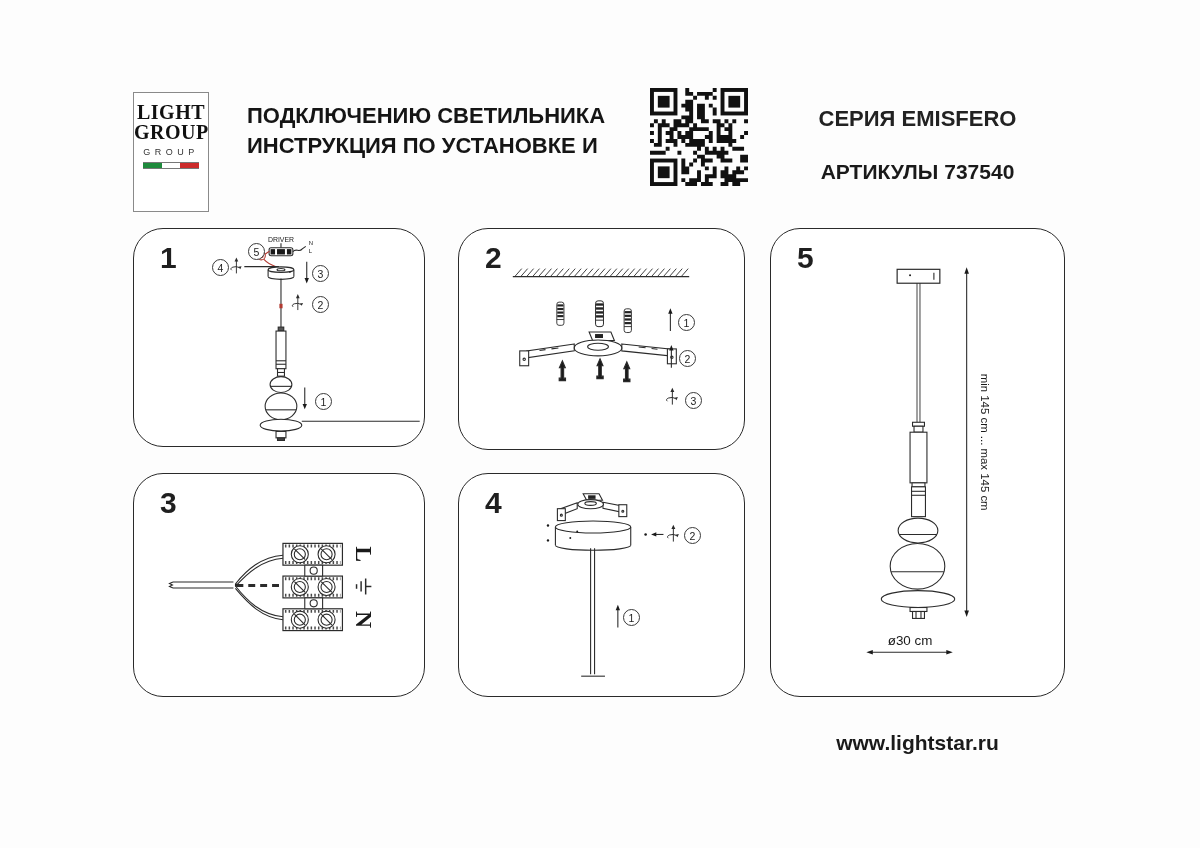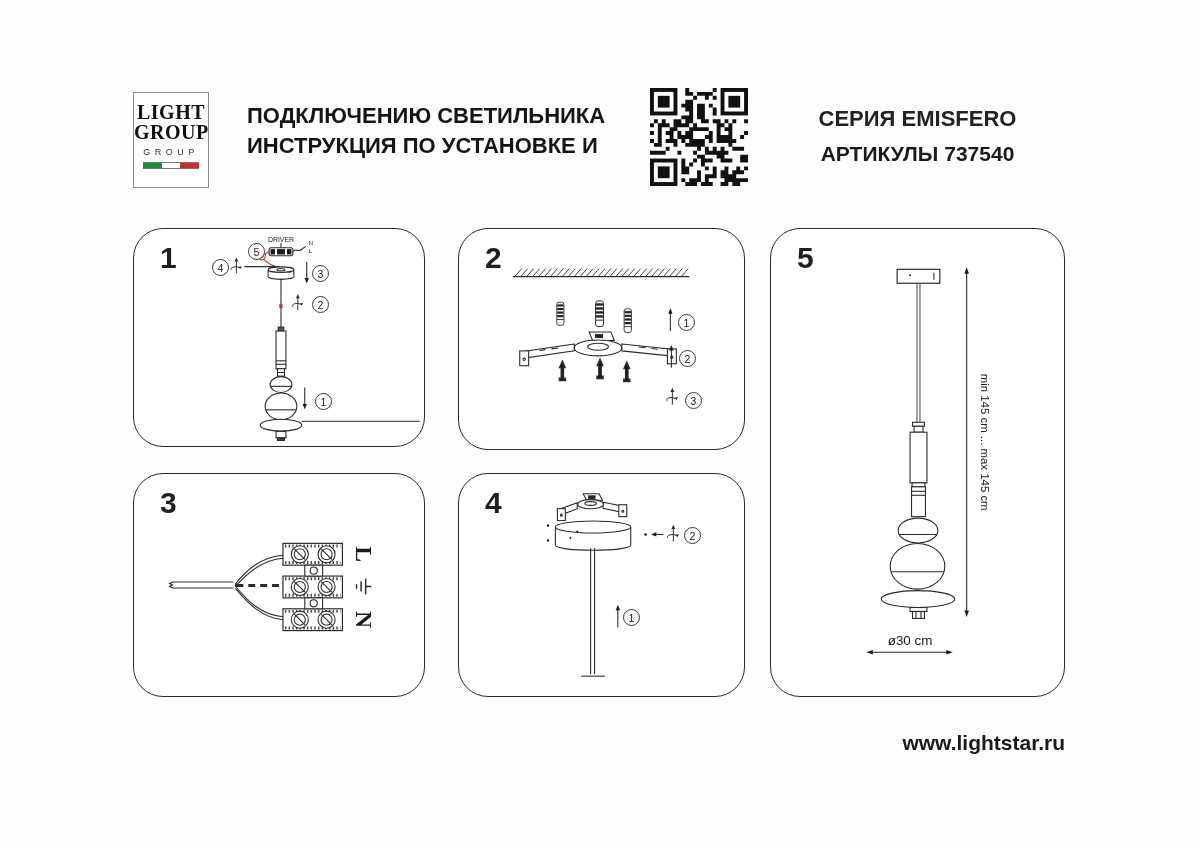--- a/index.html
+++ b/index.html
@@ -1,42 +1,42 @@
 <!DOCTYPE html>
 <html><head>
 <meta charset="utf-8">
 <style>
   html,body{margin:0;padding:0;background:#fff;}
   .page{position:relative;width:1200px;height:848px;background:#fdfdfd;font-family:"Liberation Sans",sans-serif;color:#1a1a1a;overflow:hidden;}
 
   
-  .logo-box{position:absolute;left:133px;top:92px;width:76px;height:96px;border:1px solid #8a8a8a;background:#fff;box-sizing:border-box;text-align:center;}
+  .logo-box{position:absolute;left:133px;top:92px;width:76px;height:120px;border:1px solid #8a8a8a;background:#fff;box-sizing:border-box;text-align:center;}
   .logo-main{font-family:"Liberation Serif",serif;font-weight:bold;font-size:20px;line-height:20px;letter-spacing:.5px;color:#111;margin-top:9px;}
   .logo-group{font-size:9px;letter-spacing:4.5px;color:#333;margin-top:5px;}
   .flag{width:56px;height:5px;margin:5px auto 0;display:flex;border-top:1px solid #777;border-bottom:1px solid #777;box-sizing:content-box;}
   .flag span{flex:1;height:100%;}
   .title{position:absolute;left:247px;top:101px;font-size:22px;font-weight:bold;line-height:30px;color:#151515;}
   .qr{position:absolute;left:650px;top:88px;width:98px;height:98px;}
   .qr svg{width:100%;height:100%;display:block;}
   .series-block{position:absolute;left:770px;top:106px;width:295px;text-align:center;}
   .series{font-size:22px;font-weight:bold;color:#222;}
-  .articles{font-size:21px;font-weight:bold;margin-top:10px;color:#1a1a1a;}
+  .articles{font-size:21px;font-weight:bold;margin-top:28px;color:#1a1a1a;}
 
   
   .panel{position:absolute;border:1.4px solid #2a2a2a;border-radius:30px;background:#fff;box-sizing:border-box;}
   #p1{left:133px;top:228px;width:292px;height:219px;}
   #p2{left:458px;top:228px;width:287px;height:222px;}
   #p3{left:133px;top:473px;width:292px;height:224px;}
   #p4{left:458px;top:473px;width:287px;height:224px;}
   #p5{left:770px;top:228px;width:295px;height:469px;}
   .panel svg.art{position:absolute;left:0;top:0;width:100%;height:100%;}
   .pnum{position:absolute;left:26px;top:12px;font-size:30px;font-weight:600;color:#1f1f1f;}
   .step{position:absolute;width:17px;height:17px;border:1.1px solid #3a3a3a;border-radius:50%;display:flex;align-items:center;justify-content:center;font-size:10.5px;color:#222;box-sizing:border-box;background:#fff;}
 
-  .footer{position:absolute;left:770px;top:731px;width:295px;text-align:right;font-size:21px;font-weight:bold;color:#1a1a1a;}
+  .footer{position:absolute;left:770px;top:731px;width:295px;text-align:center;font-size:21px;font-weight:bold;color:#1a1a1a;}
 </style>
 </head>
 <body>
 
 <div class="page">
 
   <svg width="0" height="0" style="position:absolute">
     <defs>
       <g id="rot" stroke="#2b2b2b" fill="none" stroke-width="1.1">
         <line x1="0" y1="-8" x2="0" y2="8"></line>

